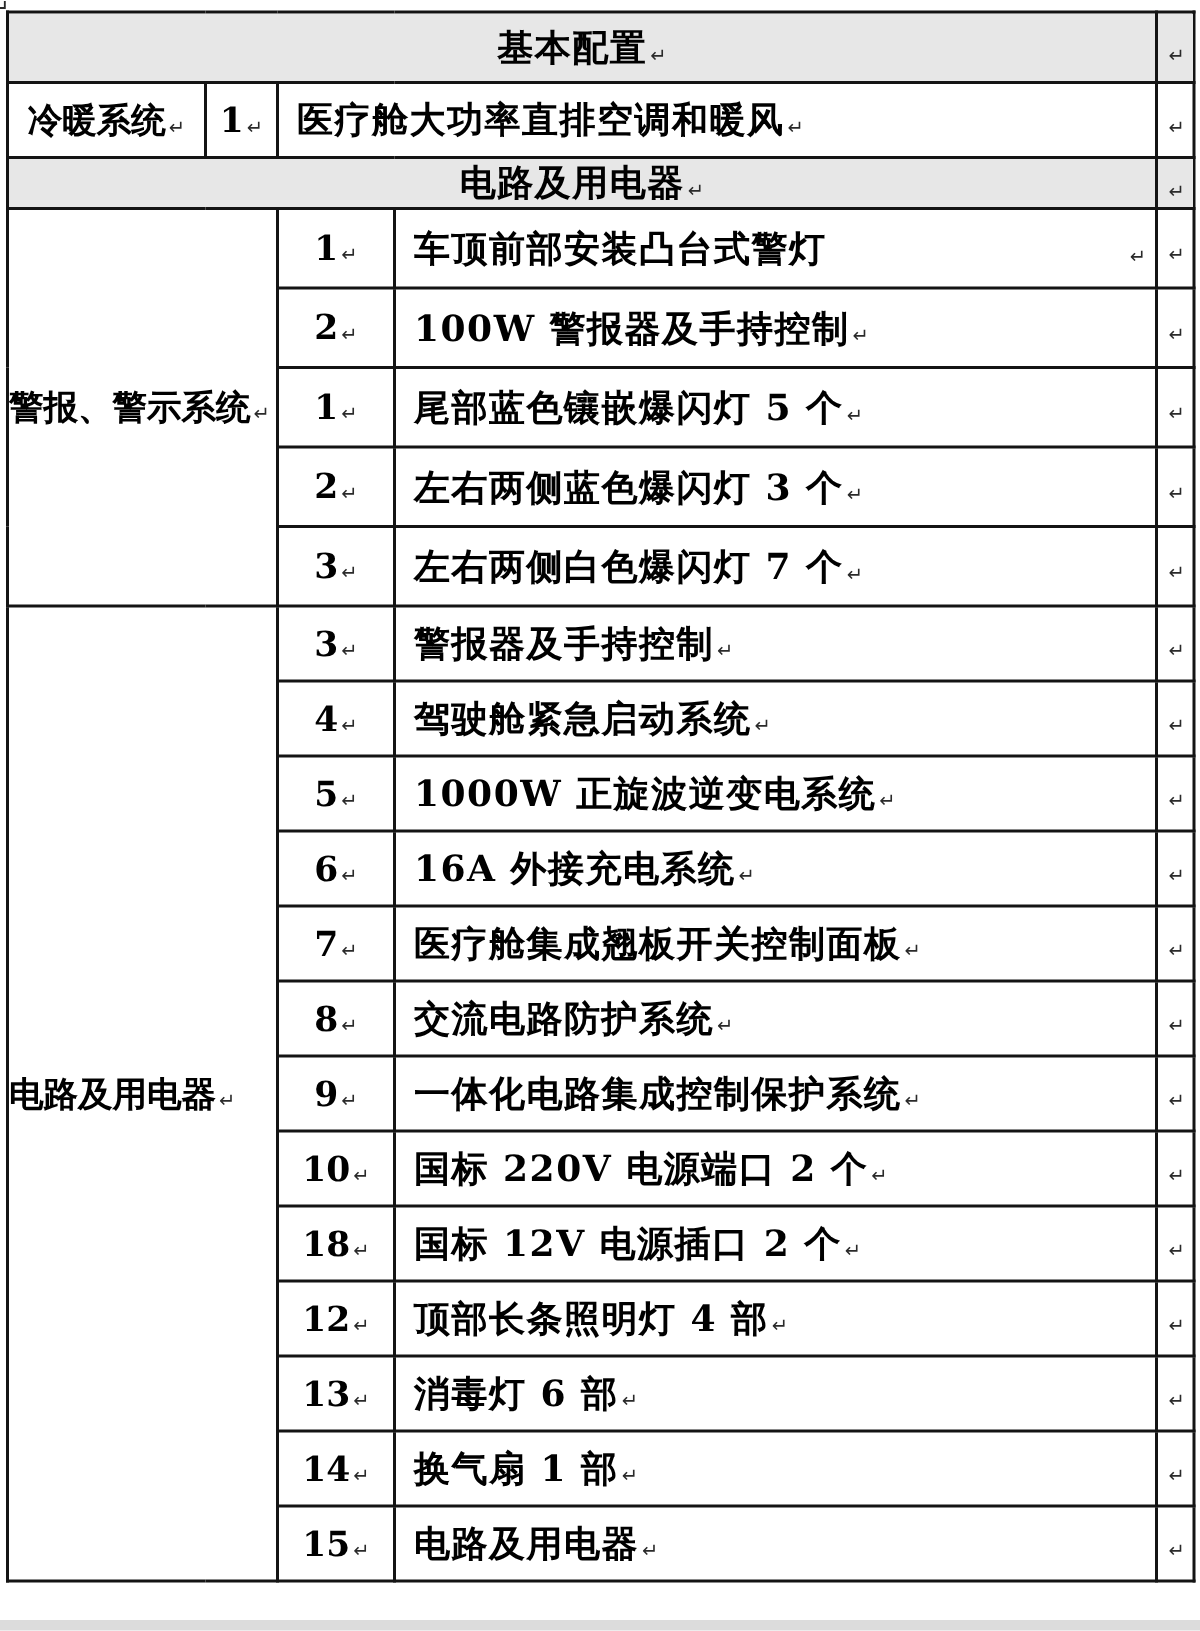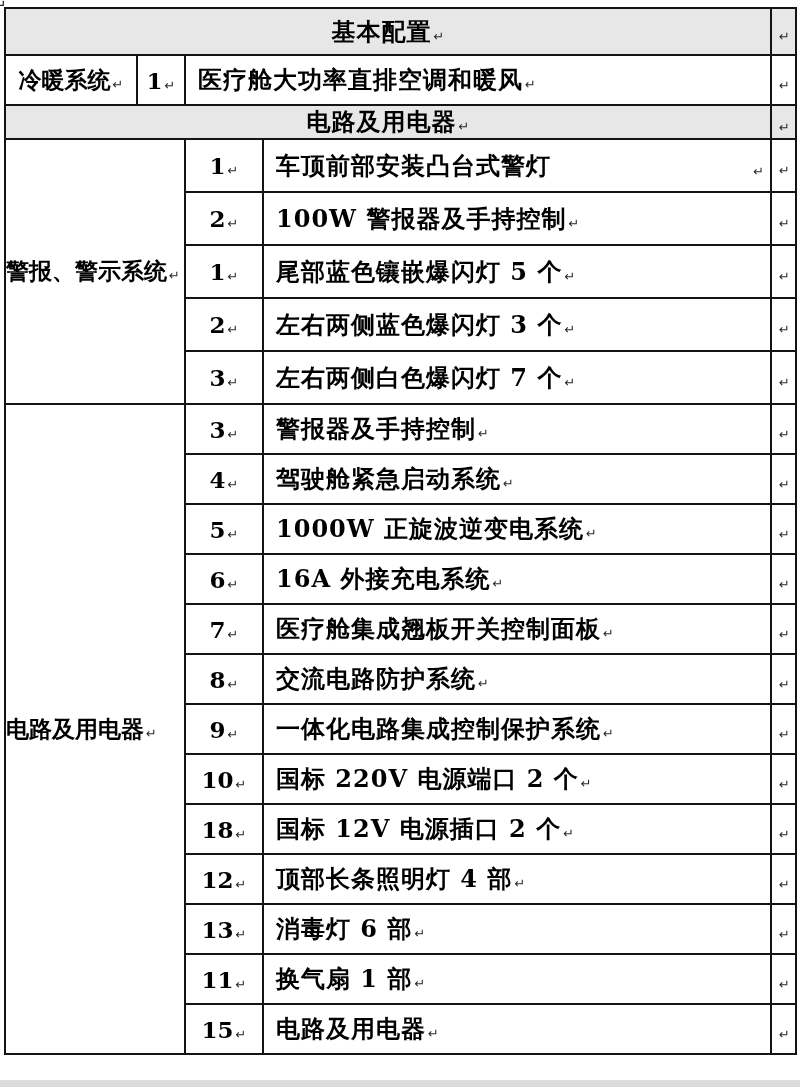--- a/index.html
+++ b/index.html
@@ -153,21 +153,21 @@
     <td class="num"><span>12</span><span class="pm">↵</span></td>
     <td class="desc"><span>顶部长条照明灯 4 部</span><span class="pm">↵</span></td>
     <td class="narrow"><span class="pm">↵</span></td>
   </tr>
   <tr class="hb">
     <td class="num"><span>13</span><span class="pm">↵</span></td>
     <td class="desc"><span>消毒灯 6 部</span><span class="pm">↵</span></td>
     <td class="narrow"><span class="pm">↵</span></td>
   </tr>
   <tr class="hb">
-    <td class="num"><span>11</span><span class="pm">↵</span></td>
+    <td class="num"><span>14</span><span class="pm">↵</span></td>
     <td class="desc"><span>换气扇 1 部</span><span class="pm">↵</span></td>
     <td class="narrow"><span class="pm">↵</span></td>
   </tr>
   <tr class="hb">
     <td class="num"><span>15</span><span class="pm">↵</span></td>
     <td class="desc"><span>电路及用电器</span><span class="pm">↵</span></td>
     <td class="narrow"><span class="pm">↵</span></td>
   </tr>
 </tbody>
   </table>

